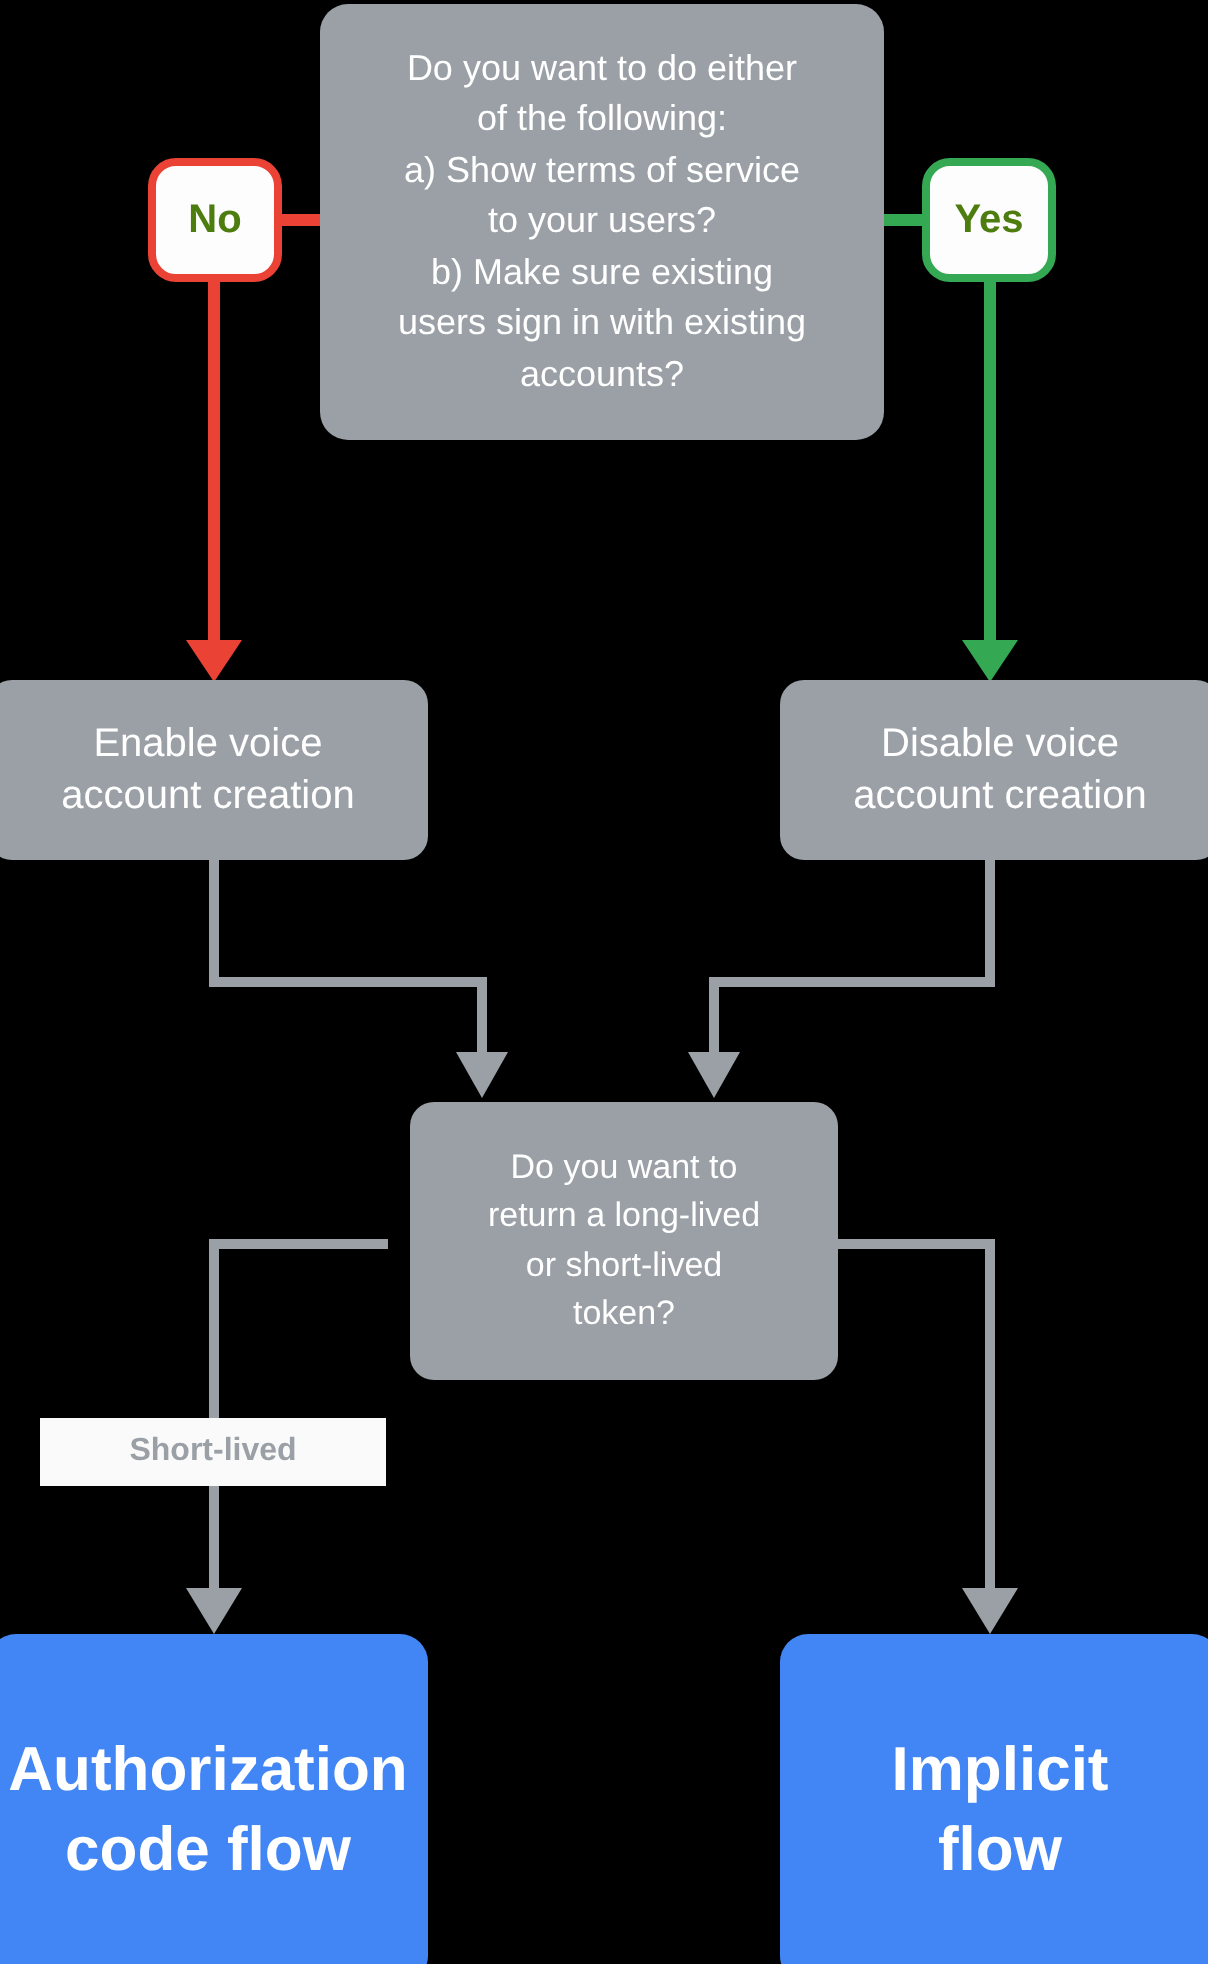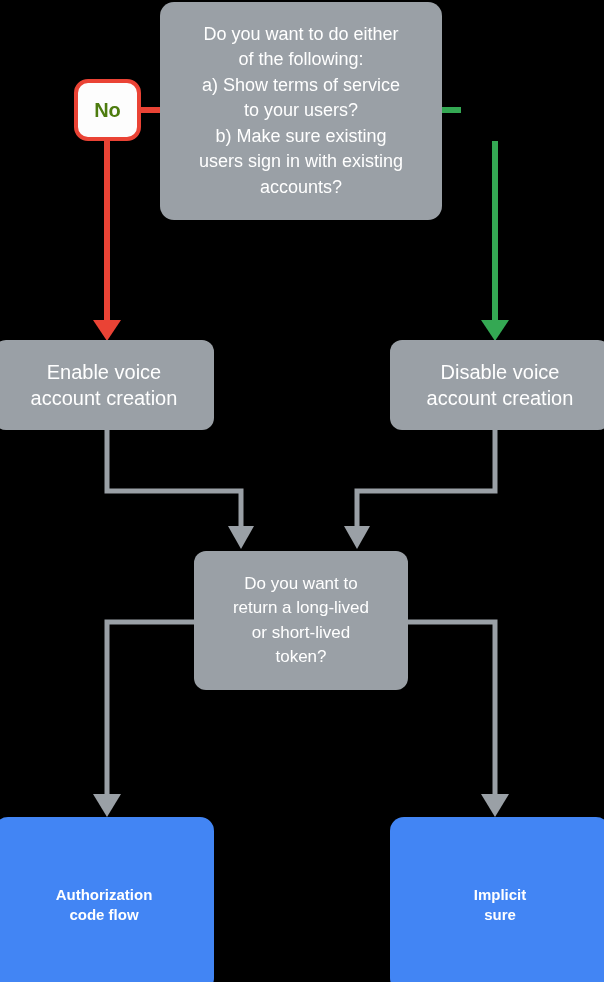--- a/index.html
+++ b/index.html
@@ -96,21 +96,21 @@
     width: 220px;
     height: 90px;
   }
   #box-enable .node-text,
   #box-disable .node-text {
     font-size: 20px;
   }
 
   
   #q2 {
-    left: 194px;
+    left: 205px;
     top: 551px;
     width: 214px;
     height: 139px;
   }
   #q2 .node-text {
     font-size: 17px;
     line-height: 1.42;
     padding: 0 8px;
   }
 
@@ -124,21 +124,21 @@
   }
   #box-implicit {
     left: 390px;
     top: 817px;
     width: 220px;
     height: 175px;
     border-radius: 14px;
   }
   #box-auth .node-text,
   #box-implicit .node-text {
-    font-size: 15px;
+    font-size: 31px;
     font-weight: bold;
     line-height: 1.28;
   }
 
   
   .edge-label {
     position: absolute;
     box-sizing: border-box;
     display: flex;
     align-items: center;
@@ -207,43 +207,49 @@
 to your users?
 b) Make sure existing
 users sign in with existing
 accounts?</span>
   </div>
 
   <div id="badge-no" class="badge">
     <span>No</span>
   </div>
 
+  <div id="badge-yes" class="badge">
+    <span>Yes</span>
+  </div>
 
   <div id="box-enable" class="node node-gray">
     <span class="node-text">Enable voice
 account creation</span>
   </div>
 
   <div id="box-disable" class="node node-gray">
     <span class="node-text">Disable voice
 account creation</span>
   </div>
 
   <div id="q2" class="node node-gray">
     <span class="node-text">Do you want to
 return a long-lived
 or short-lived
 token?</span>
   </div>
 
+  <div id="label-short" class="edge-label">
+    <span>Short-lived</span>
+  </div>
 
 
   <div id="box-auth" class="node node-blue">
     <span class="node-text">Authorization
 code flow</span>
   </div>
 
   <div id="box-implicit" class="node node-blue">
     <span class="node-text">Implicit
-sure</span>
+flow</span>
   </div>
 
 </div>
 
 </body></html>

